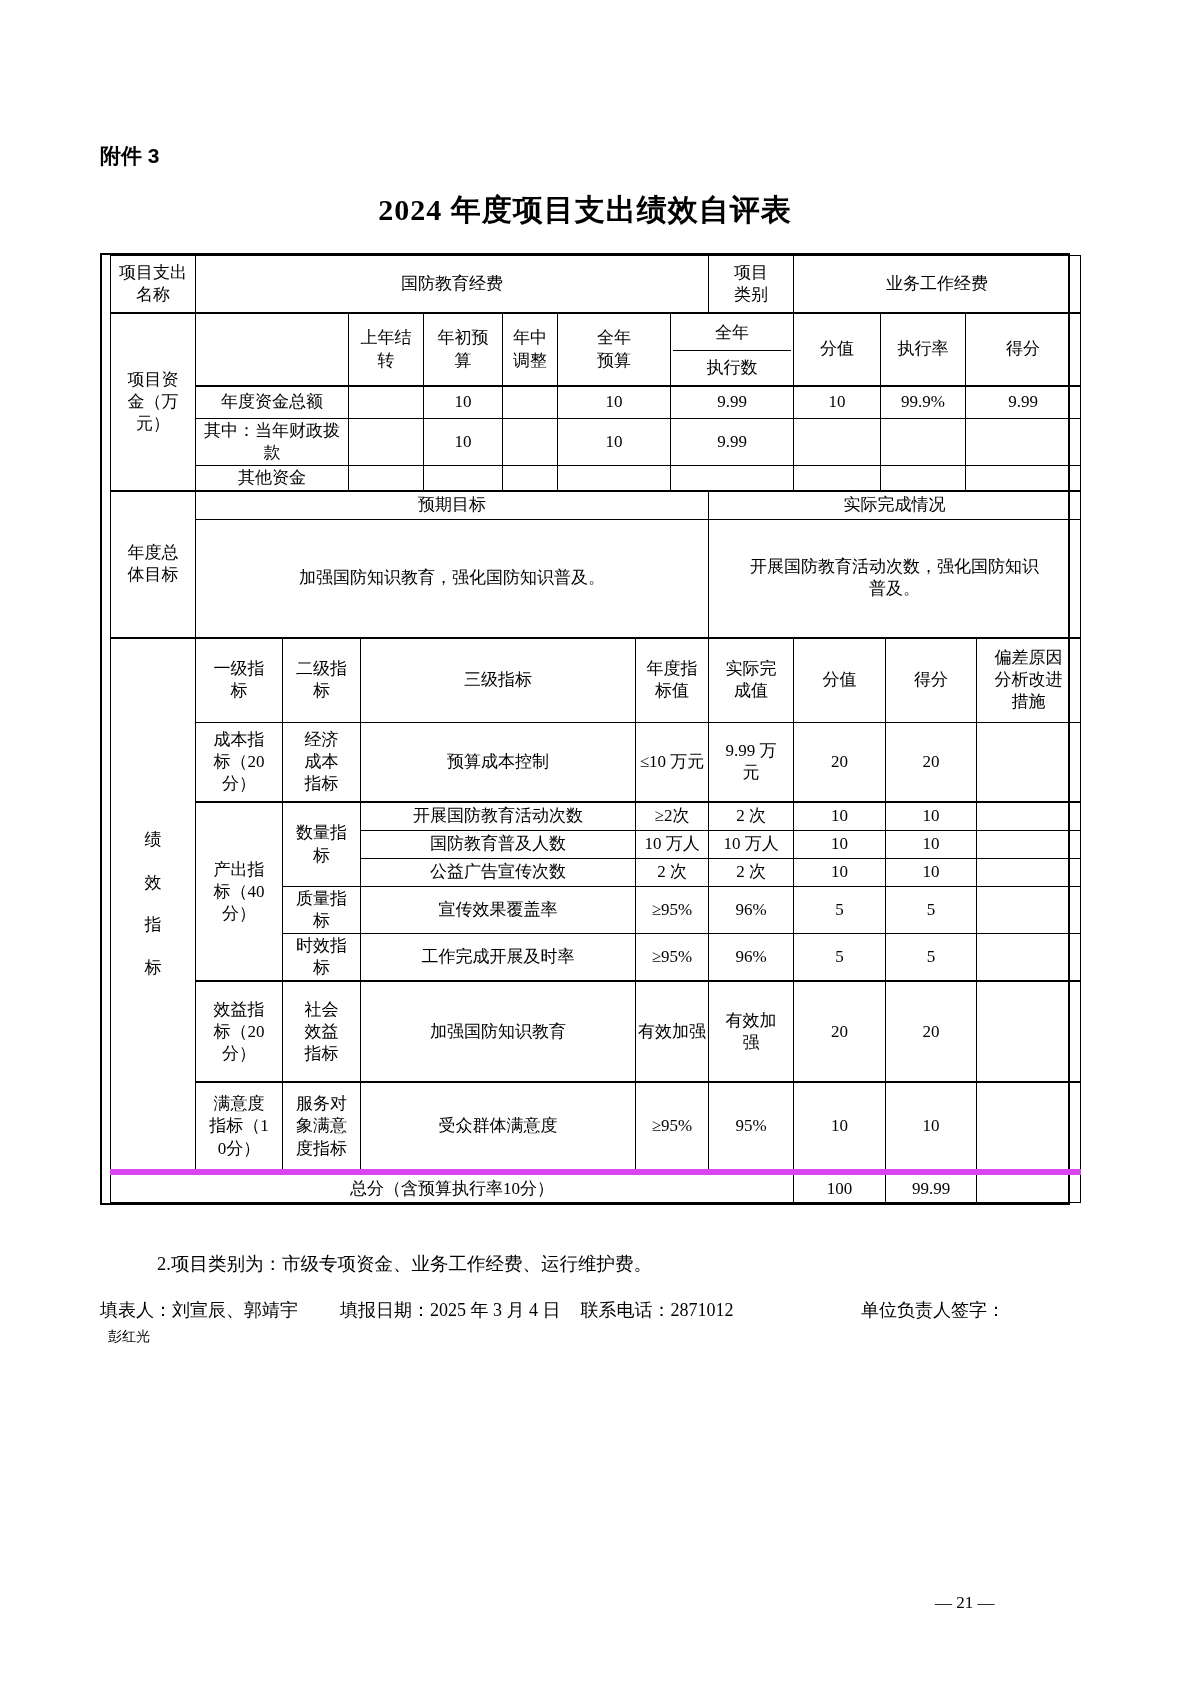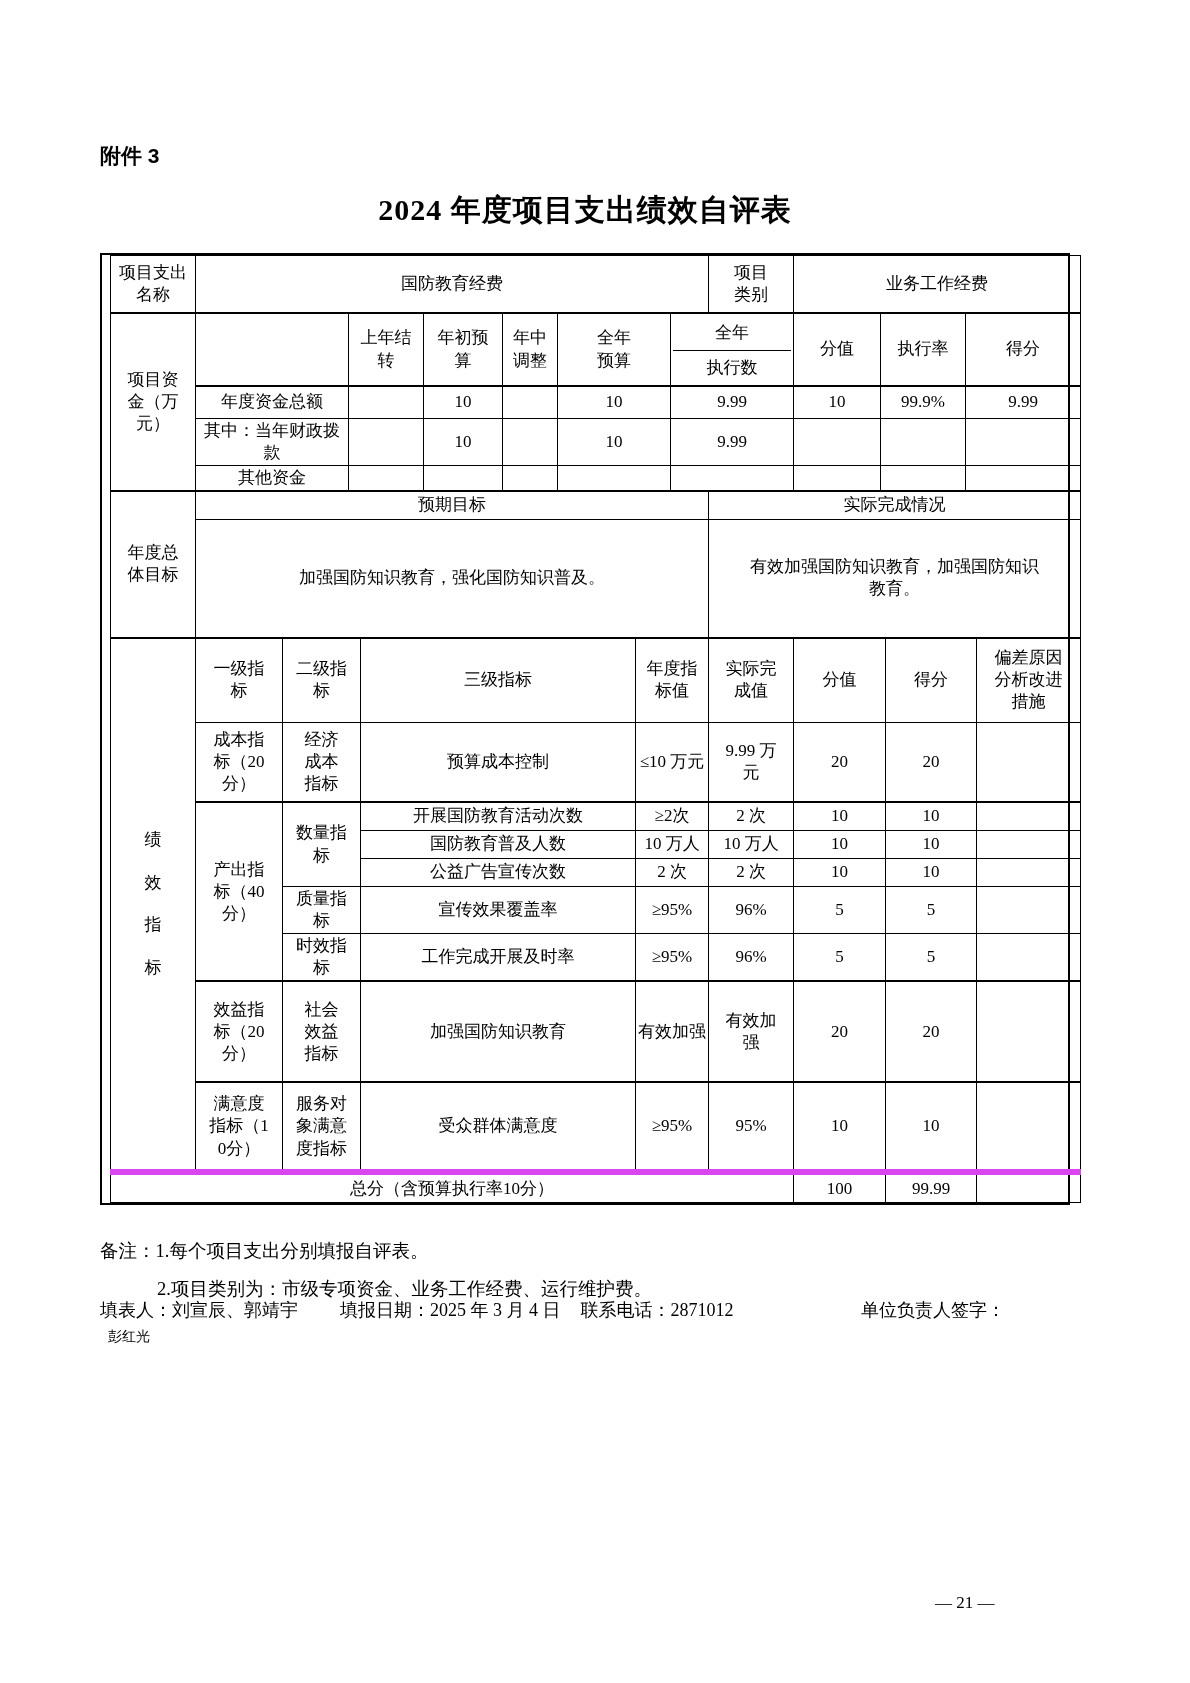--- a/index.html
+++ b/index.html
@@ -152,21 +152,21 @@
         <col style="width:372px">
       </colgroup>
     <tbody>
         <tr style="height:28px">
       <td rowspan="2"><span class="ib w3">年度总体目标</span></td>
       <td>预期目标</td>
       <td>实际完成情况</td>
     </tr>
     <tr style="height:118px">
       <td>加强国防知识教育，强化国防知识普及。</td>
-      <td><span class="ib w17">有效加强国防知识教育，加强国防知识教育。</span></td>
+      <td><span class="ib w17">开展国防教育活动次数，强化国防知识普及。</span></td>
     </tr>
   </tbody>
     </table>
 
   <table class="t">
     <colgroup>
       <col style="width:85px">
         <col style="width:87px">
         <col style="width:78px">
         <col style="width:275px">
@@ -266,21 +266,20 @@
       <td colspan="6">总分（含预算执行率10分）</td>
       <td>100</td>
       <td>99.99</td>
       <td></td>
     </tr>
   </tbody>
     </table>
 </div>
 
 <div class="notes">
-  <div class="n1">备注：1.每个项目支出分别填报自评表。</div>
   <div class="n2">2.项目类别为：市级专项资金、业务工作经费、运行维护费。</div>
 </div>
 
 <div class="footer-line">
   <span>填表人：刘宣辰、郭靖宇</span>
   <span class="fd">填报日期：2025 年 3 月 4 日</span>
   <span class="fp">联系电话：2871012</span>
   <span class="fs">单位负责人签字：</span>
 </div>
 <div class="signer">彭红光</div>

